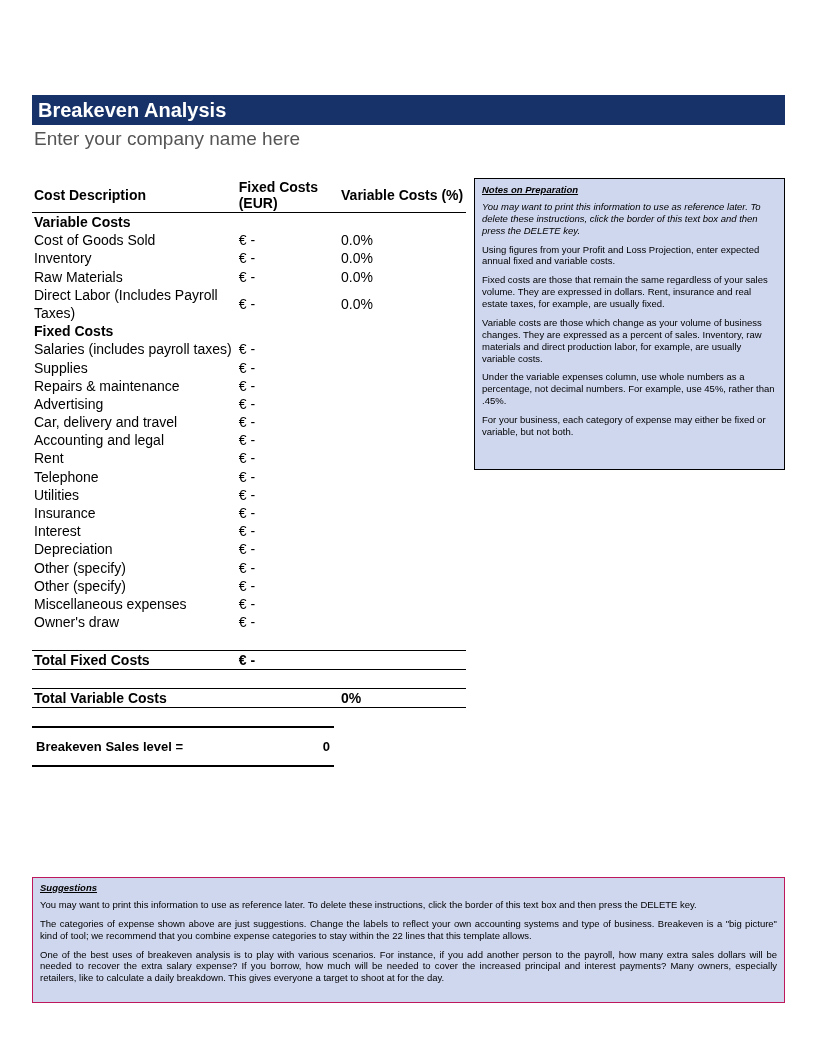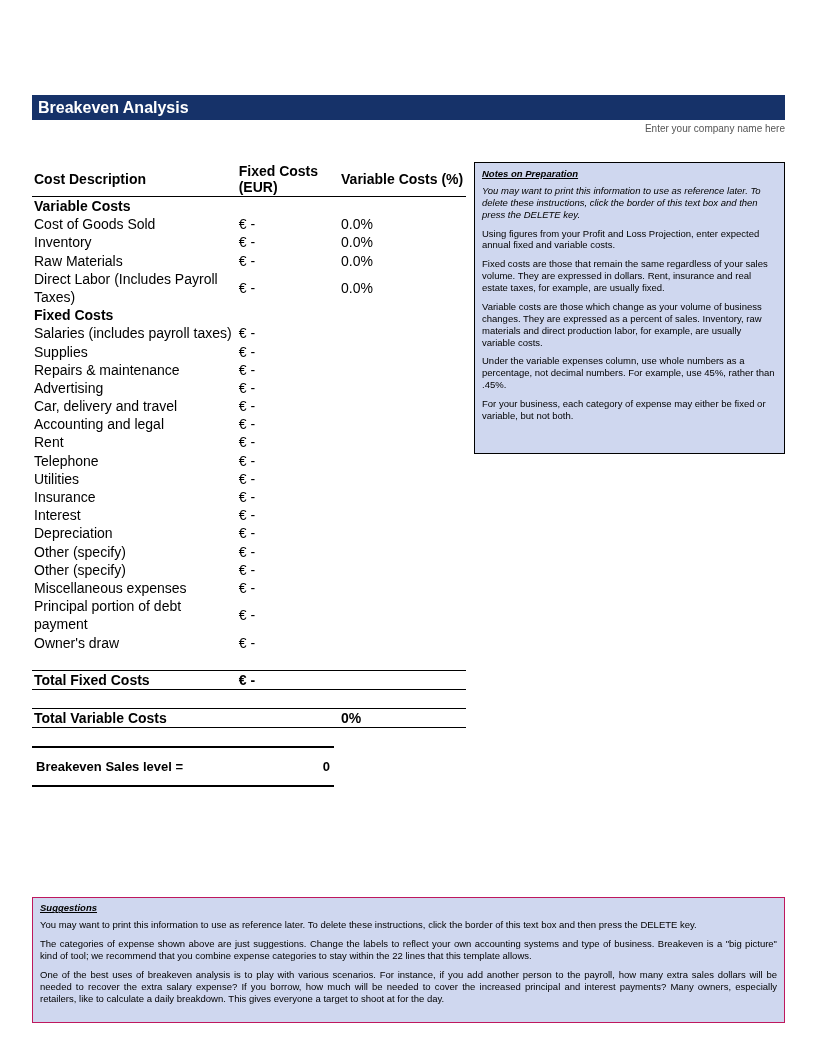--- a/index.html
+++ b/index.html
@@ -12,29 +12,28 @@
     width: 817px;
   }
   .page {
     padding: 95px 32px 20px 32px;
     box-sizing: border-box;
     width: 817px;
   }
   .title-bar {
     background: #163269;
     color: #fff;
-    font-size: 16px;
+    font-size: 20px;
     font-weight: bold;
     padding: 4px 6px 3px 6px;
   }
   .subtitle {
-    font-size: 10px;
+    font-size: 19px;
     color: #555;
     padding: 3px 0 0 2px;
-    text-align: right;
   }
   .content {
     display: flex;
     margin-top: 28px;
     align-items: flex-start;
   }
   .left {
     width: 434px;
     flex: 0 0 434px;
   }
@@ -250,25 +249,20 @@
               <td>Other (specify)</td>
               <td class="r">€ -</td>
               <td class="r"></td>
             </tr>
             <tr>
               <td>Miscellaneous expenses</td>
               <td class="r">€ -</td>
               <td class="r"></td>
             </tr>
             <tr>
-              <td>Principal portion of debt payment</td>
-              <td class="r">€ -</td>
-              <td class="r"></td>
-            </tr>
-            <tr>
               <td>Owner's draw</td>
               <td class="r">€ -</td>
               <td class="r"></td>
             </tr>
             <tr class="spacer-row">
               <td colspan="3">&nbsp;</td>
             </tr>
             <tr class="total-row">
               <td>Total Fixed Costs</td>
               <td class="r">€ -</td>

